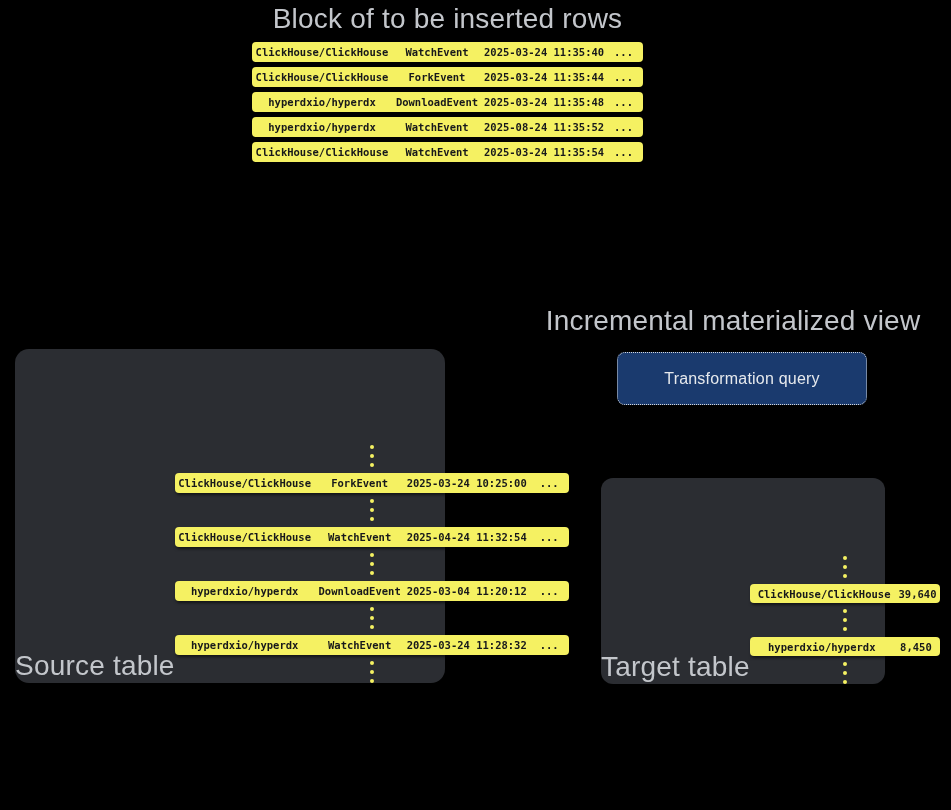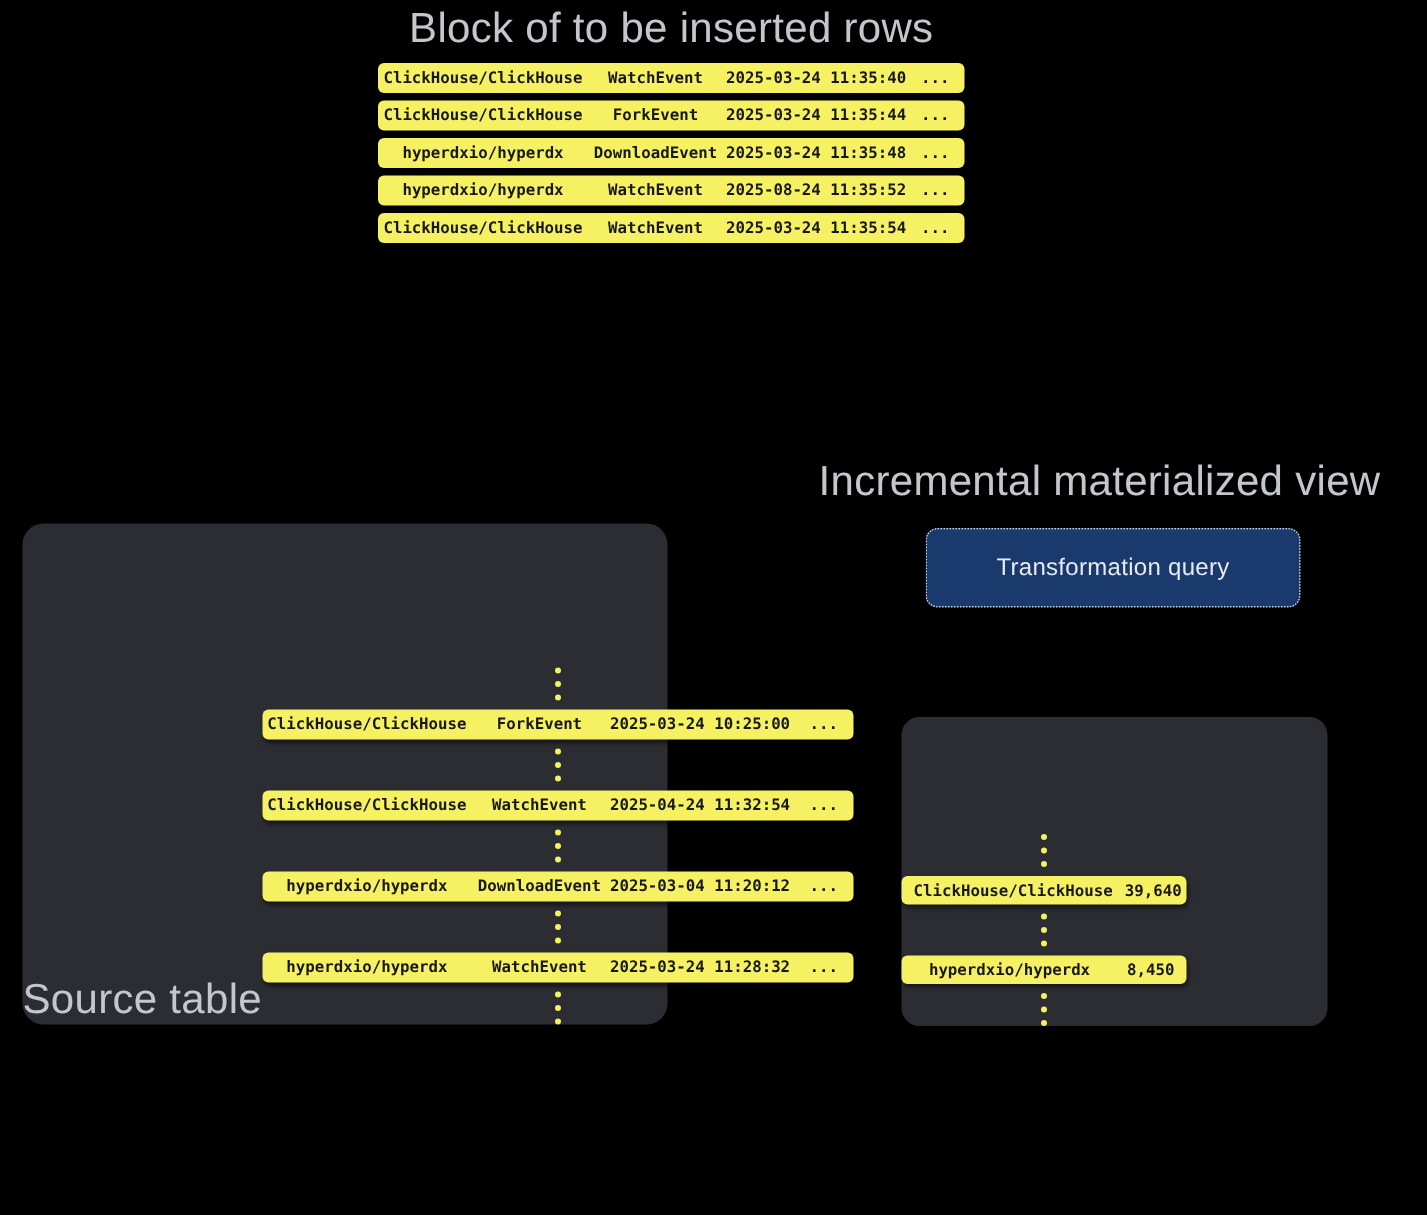--- a/index.html
+++ b/index.html
@@ -182,20 +182,21 @@
       </div>
       <div class="dots">
           <i></i>
           <i></i>
           <i></i>
         </div>
     </div>
   </div>
 
   <div class="panel target-box">
+    <div class="title box-title">Target table</div>
     <div class="stack">
       <div class="dots">
           <i></i>
           <i></i>
           <i></i>
         </div>
       <div class="trow">
         <span class="repo-c">ClickHouse/ClickHouse</span>
         <span class="count">39,640</span>
       </div>

